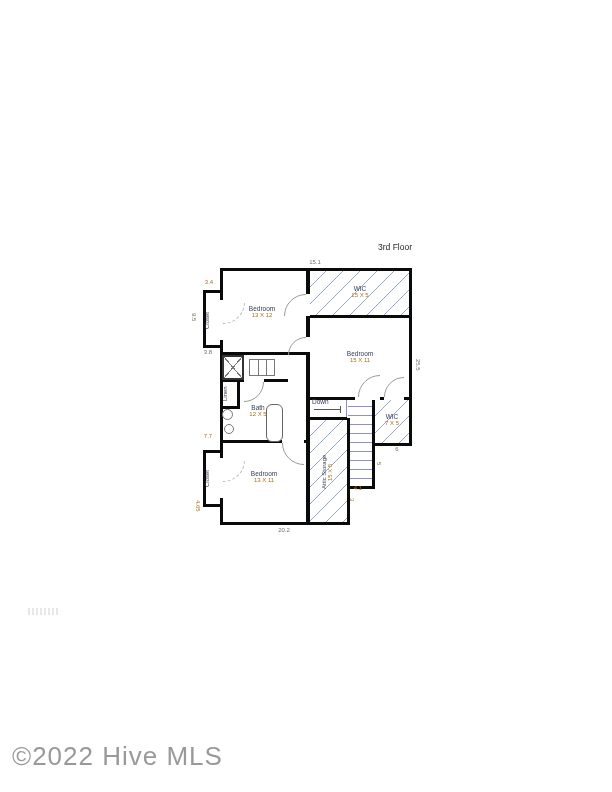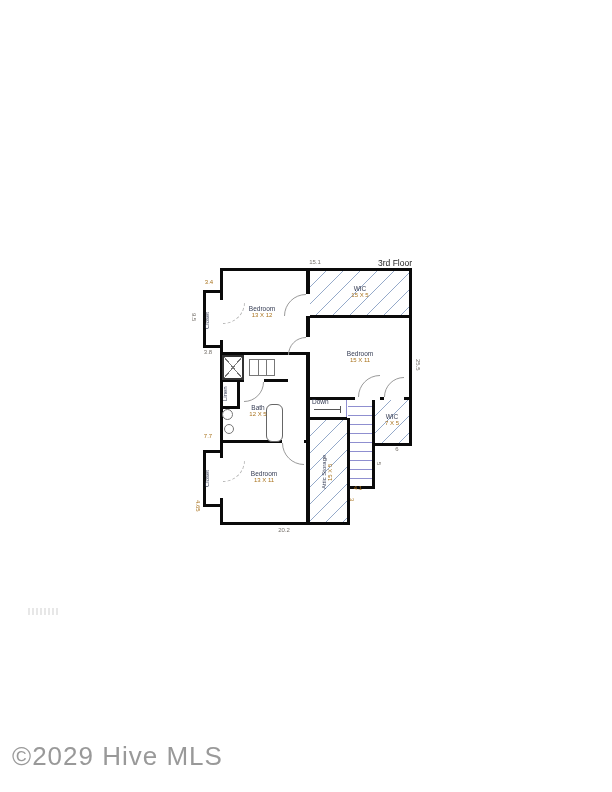--- a/index.html
+++ b/index.html
@@ -48,21 +48,21 @@
   .watermark{position:absolute;left:12px;top:741px;font-size:26px;color:#8f8f8f;
              letter-spacing:1px;opacity:.9}
   .faint{position:absolute;left:28px;top:608px;width:30px;height:7px;opacity:.35;
          background:repeating-linear-gradient(90deg,#bbb 0 2px,transparent 2px 4px)}
 </style>
 </head>
 <body>
 
 <div class="page">
 
-  <div class="floor-title" style="left:368px;top:258px;width:44px">3rd Floor</div>
+  <div class="floor-title" style="left:368px;top:242px;width:44px">3rd Floor</div>
 
   <div class="hatch" style="left:310px;top:271px;width:99px;height:44px"></div>
   <div class="hatch" style="left:375px;top:400px;width:34px;height:43px"></div>
   <div class="hatch" style="left:310px;top:420px;width:37px;height:102px"></div>
 
   <div class="stairs" style="left:348px;top:398px;width:24px;height:88px"></div>
   <div class="thin" style="left:346px;top:398px;width:1px;height:19px;background:#8f8fd0"></div>
   <div class="thin" style="left:314px;top:409px;width:26px;height:1px"></div>
   <div class="thin" style="left:340px;top:406px;width:1px;height:7px"></div>
 
@@ -186,15 +186,15 @@
   <div class="dim vdim" style="left:191px;top:306px;height:22px">9.5</div>
   <div class="dim" style="left:198px;top:349px;width:20px">3.8</div>
   <div class="dim dimo" style="left:198px;top:433px;width:20px">7.7</div>
   <div class="dim vdim dimo" style="left:195px;top:492px;height:28px">4.65</div>
   <div class="dim" style="left:391px;top:446px;width:12px">6</div>
   <div class="dim vdim" style="left:376px;top:456px;height:16px">5</div>
   <div class="dim dimo" style="left:350px;top:485px;width:16px">4.1</div>
   <div class="dim vdim dimo" style="left:349px;top:493px;height:14px">3</div>
 
   <div class="faint"></div>
-  <div class="watermark">©2029 Hive MLS</div>
+  <div class="watermark">©2022 Hive MLS</div>
 
 </div>
 
 </body></html>

